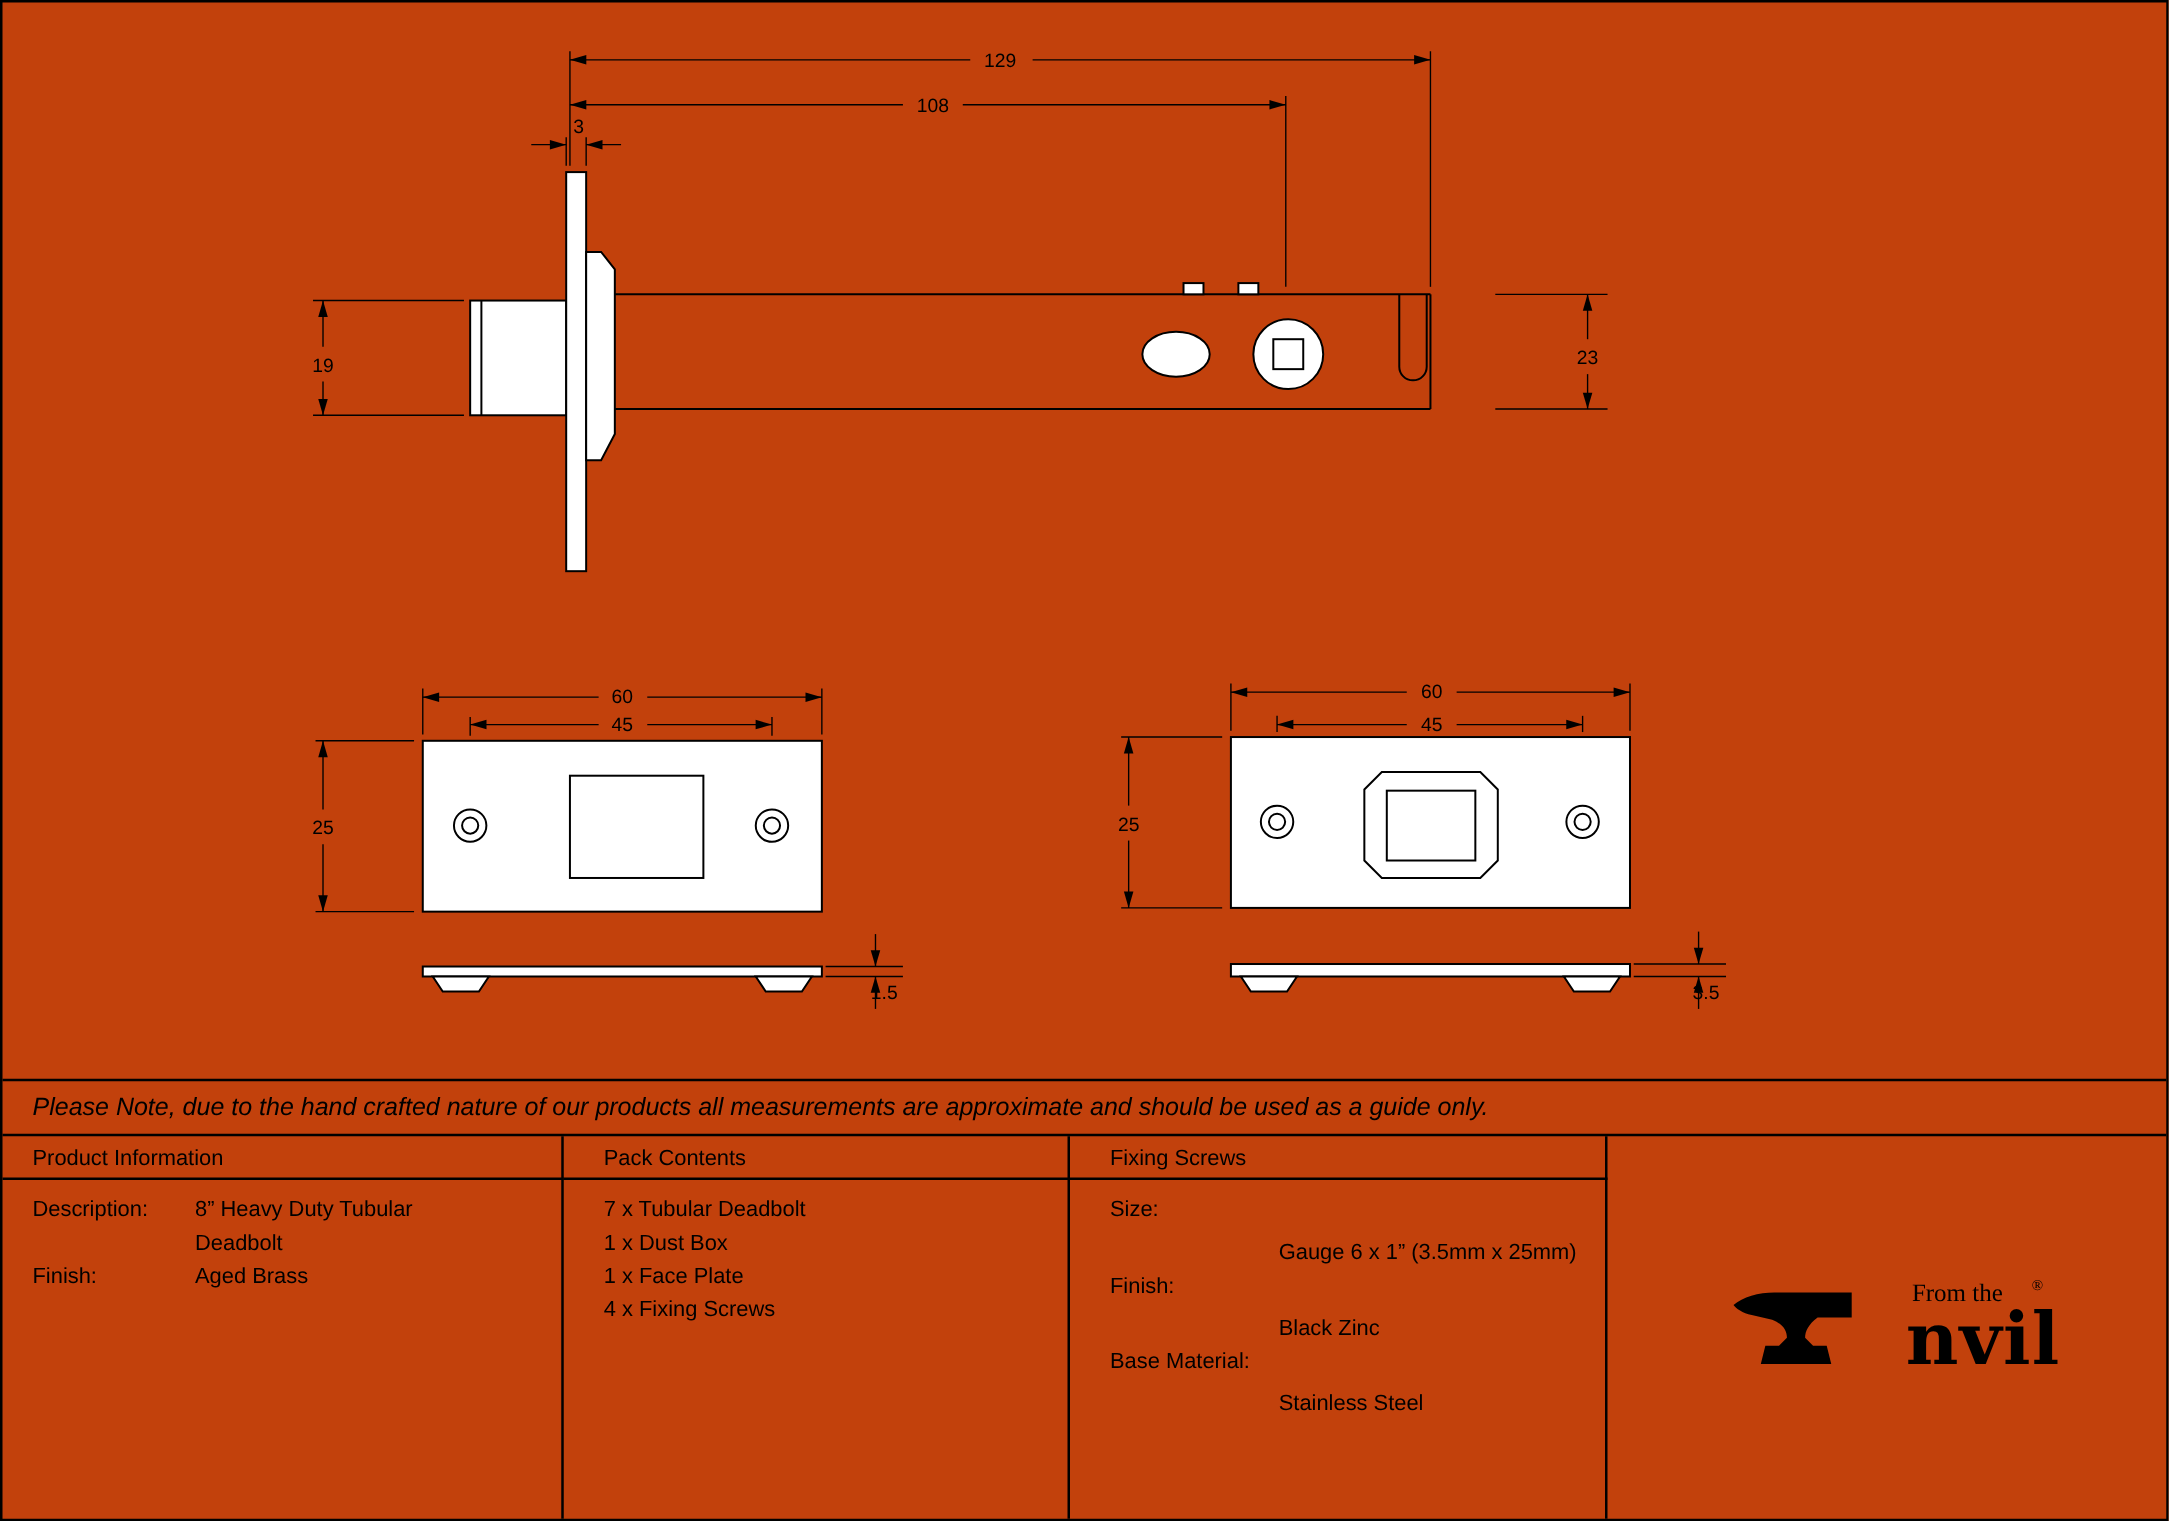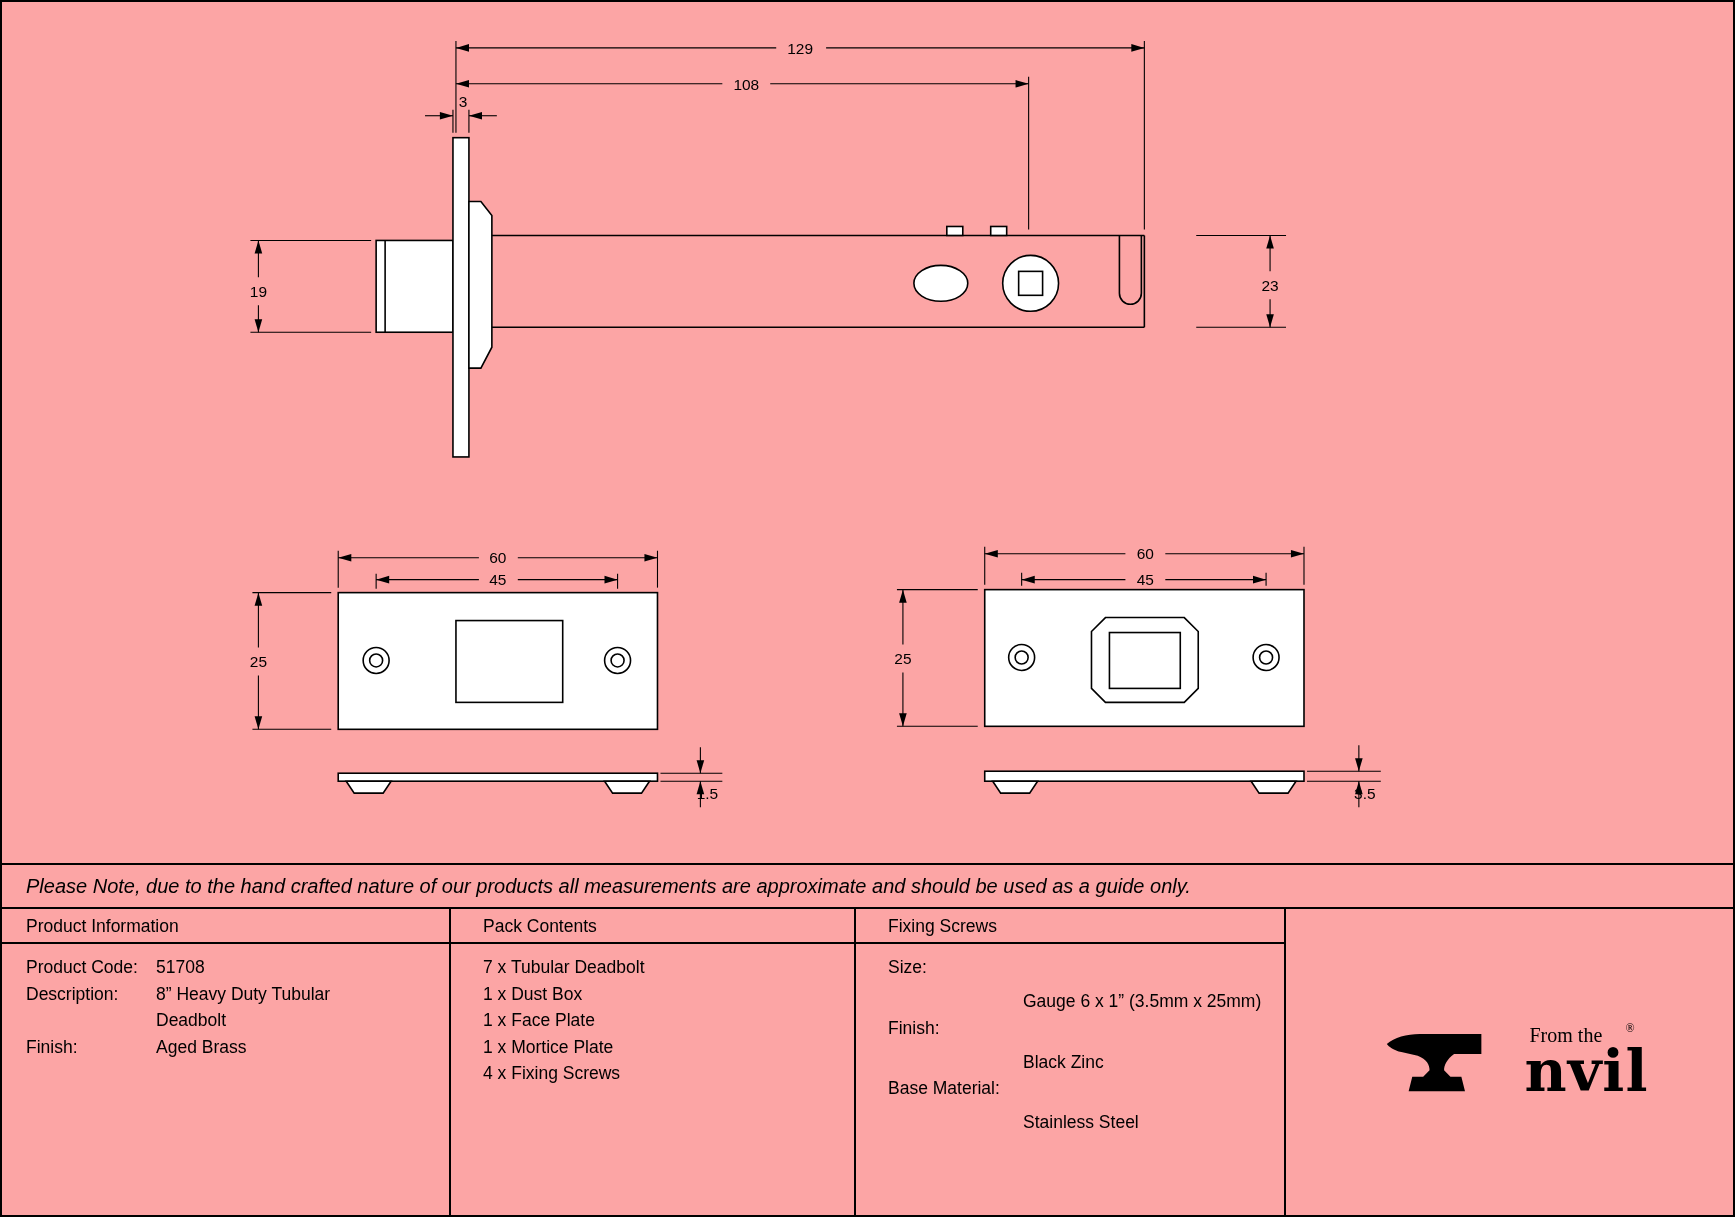--- a/index.html
+++ b/index.html
@@ -3,21 +3,21 @@
 <meta charset="utf-8">
 <style>
   * { margin:0; padding:0; box-sizing:border-box; }
   html,body { background:#fff; }
   body {
     width:1735px; height:1217px; overflow:hidden;
     font-family:"Liberation Sans", sans-serif; color:#000;
   }
   .sheet {
     width:1735px; height:1217px; border:2px solid #000;
-    display:flex; flex-direction:column; background:#fca5a5;
+    display:flex; flex-direction:column; background:#c2410c;
   }
   .drawing-area { height:861px; position:relative; }
   .drawing-area svg { display:block; width:100%; height:100%; }
 
   
   .obj rect, .obj circle, .obj ellipse, .obj polygon, .obj path, .obj line {
     fill:#fff; stroke:#000; stroke-width:1.6;
   }
   .obj line, .obj path.open { fill:none; }
   .dim line { stroke:#000; stroke-width:1.1; fill:none; }
@@ -262,38 +262,33 @@
             <span class="tagline">From the</span>
             <span class="reg">®</span>
           </div>
           <div class="brand">nvil</div>
         </div>
       </div>
     </div>
 
     <div class="cell prod">
       <div class="kv">
-        <span class="k">Product Code:</span>
-        <span class="v">51708</span>
-      </div>
-      <div class="kv">
         <span class="k">Description:</span>
         <span class="v">8” Heavy Duty Tubular Deadbolt</span>
       </div>
       <div class="kv">
         <span class="k">Finish:</span>
         <span class="v">Aged Brass</span>
       </div>
     </div>
 
     <div class="cell pack">
       <div>7 x Tubular Deadbolt</div>
       <div>1 x Dust Box</div>
       <div>1 x Face Plate</div>
-      <div>1 x Mortice Plate</div>
       <div>4 x Fixing Screws</div>
     </div>
 
     <div class="cell fix">
       <div class="kv">
         <span class="k">Size:</span>
         <span class="v">Gauge 6 x 1” (3.5mm x 25mm)</span>
       </div>
       <div class="kv">
         <span class="k">Finish:</span>

